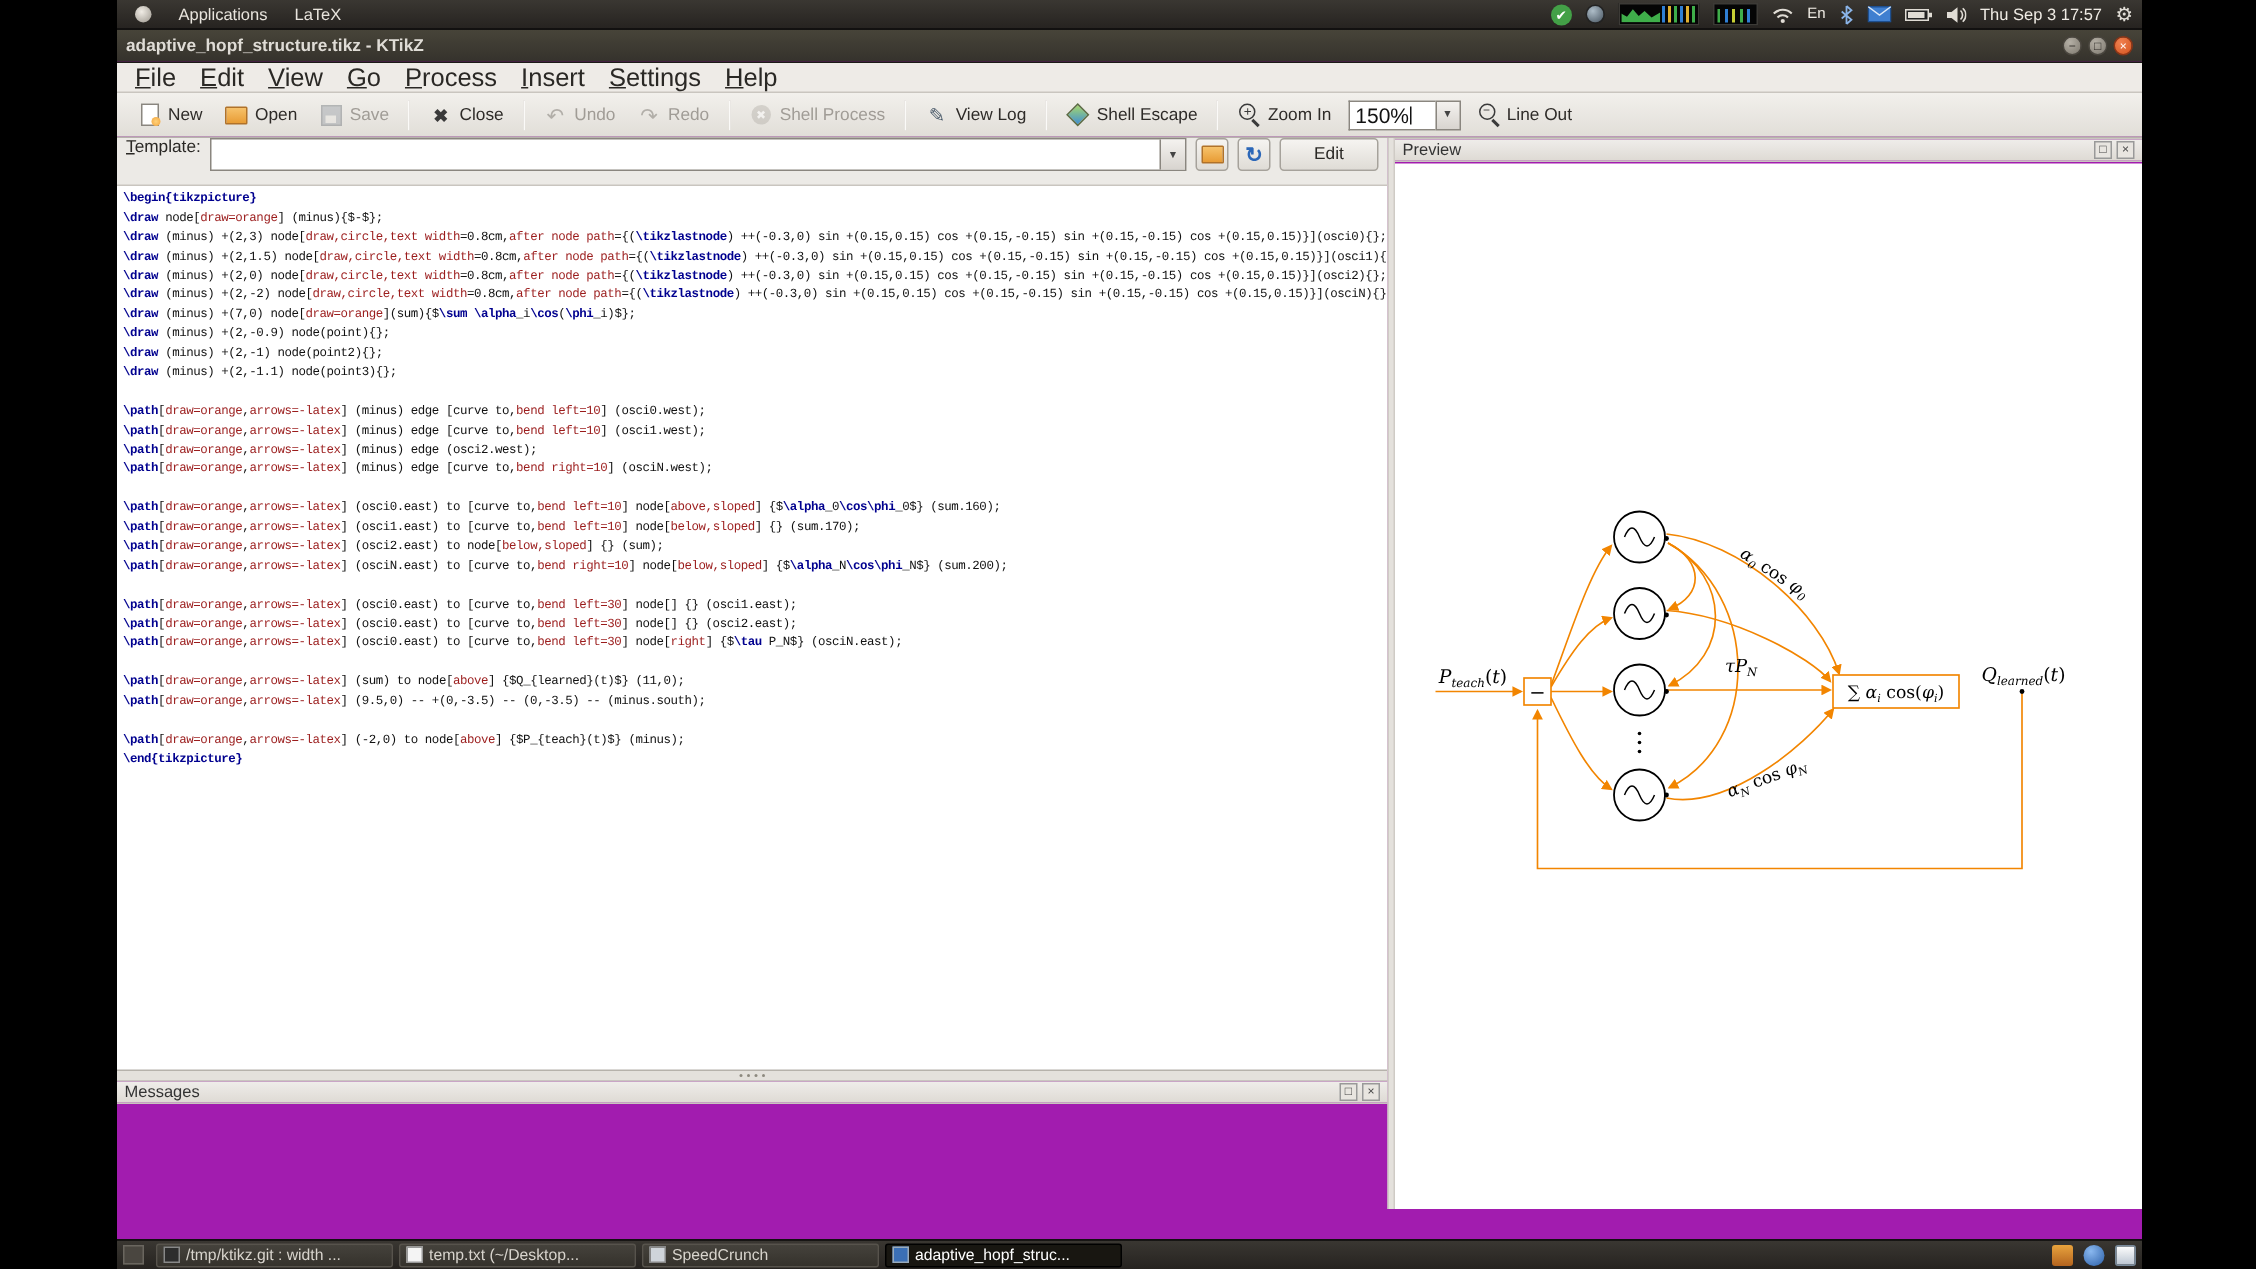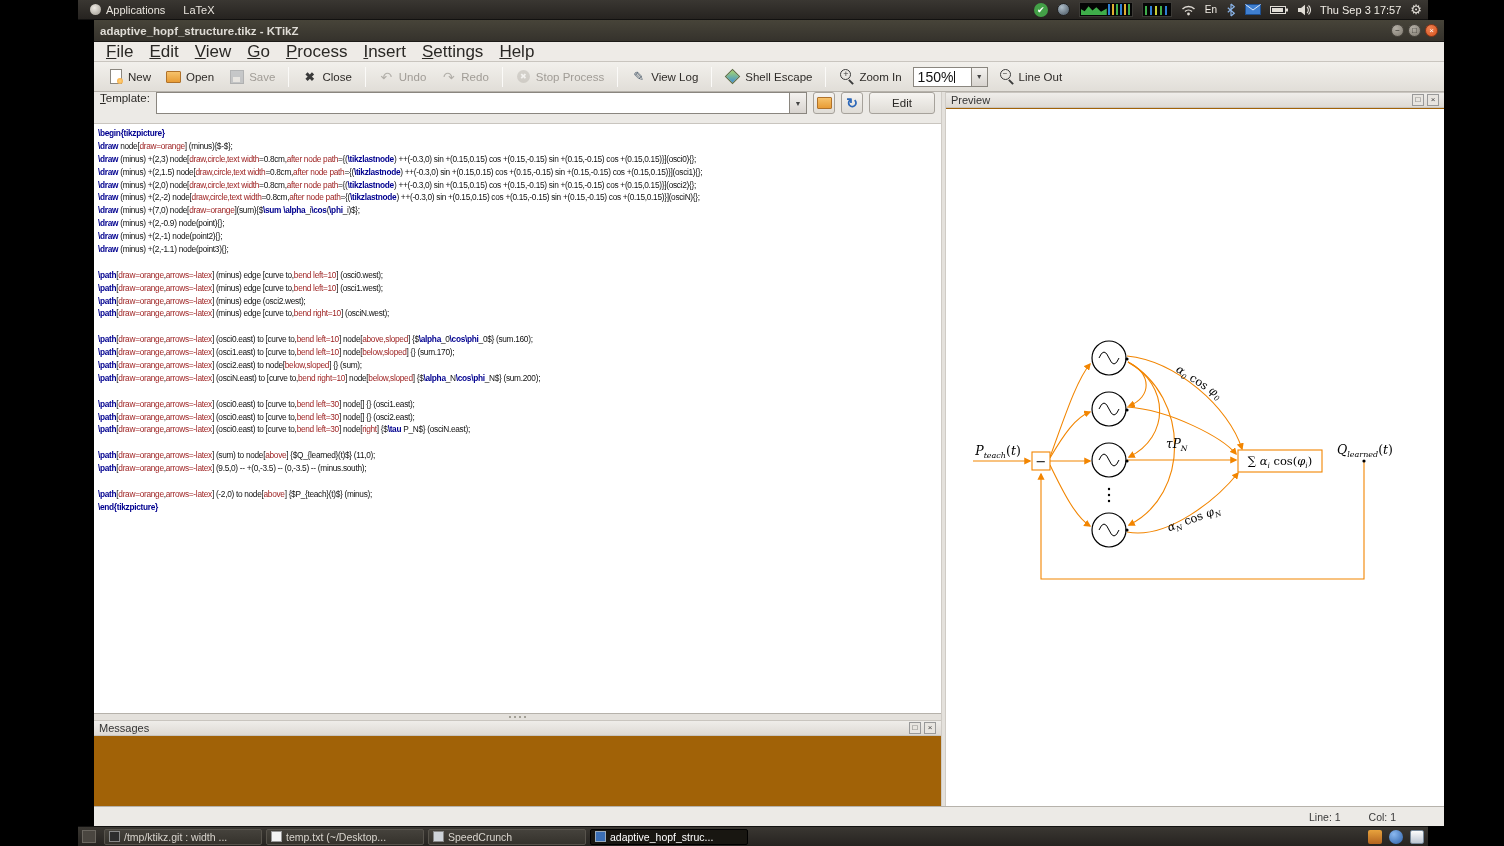--- a/index.html
+++ b/index.html
@@ -1,37 +1,37 @@
 <!DOCTYPE html>
 <html><head>
 <meta charset="utf-8">
 <style>
 *{margin:0;padding:0;box-sizing:border-box}
 html,body{width:1504px;height:846px;background:#000;font-family:"Liberation Sans",sans-serif;overflow:hidden}
 .desktop{position:absolute;left:78px;top:0;width:1350px;height:846px}
 
 
 .panel-top{position:absolute;left:0;top:0;width:1350px;height:20px;background:linear-gradient(#3a3732,#262320);color:#e8e4dd;display:flex;align-items:center;font-size:11px;gap:6px;padding:0 6px;border-bottom:1px solid #121110}
-.panel-menu{padding:0 6px;height:20px;display:flex;align-items:center;gap:5px;cursor:default}
+.panel-menu{padding:0 6px;height:20px;display:flex;align-items:center;gap:18px;cursor:default}
 .logo-dot{width:11px;height:11px;border-radius:50%;background:radial-gradient(circle at 40% 35%,#f0ece5,#9a958c);display:inline-block}
 .panel-right{margin-left:auto;display:flex;align-items:center;gap:9px}
 .tray{display:inline-flex;align-items:center;justify-content:center;height:16px}
 .chk{width:14px;height:14px;border-radius:50%;background:#43a047;color:#fff;font-size:9px;display:flex;align-items:center;justify-content:center}
 .globe{width:13px;height:13px;border-radius:50%;background:radial-gradient(circle at 35% 30%,#aebdc8,#45525e);border:1px solid #222}
 .mon1{width:54px;height:15px;background:#050505;border:1px solid #3c3a36;position:relative;overflow:hidden}
 .mon1 .area{position:absolute;left:1px;bottom:1px;width:26px;height:11px;background:#3fae4a;clip-path:polygon(0 100%,0 45%,15% 65%,30% 20%,45% 60%,60% 30%,78% 70%,100% 40%,100% 100%)}
 .mon1 .bars{position:absolute;right:2px;bottom:1px;width:22px;height:11px;background:repeating-linear-gradient(90deg,#2f7fd4 0 2px,transparent 2px 4px,#e0b030 4px 6px,transparent 6px 8px,#3fae4a 8px 10px,transparent 10px 12px)}
 .mon2{width:30px;height:15px;background:#050505;border:1px solid #3c3a36;position:relative}
 .mon2 .bars{position:absolute;left:2px;bottom:1px;width:24px;height:9px;background:repeating-linear-gradient(90deg,#3fae4a 0 2px,transparent 2px 5px,#2f7fd4 5px 7px,transparent 7px 10px,#c8cf35 10px 12px,transparent 12px 15px)}
 .en{font-size:10px;font-weight:normal;color:#f0ece5}
 .gear{font-size:13px;color:#e0dcd5;line-height:13px}
 .clock{font-size:11px;color:#f0ece5;white-space:nowrap}
 
 
-.win{position:absolute;left:16px;top:20px;width:1350px;height:806px;background:#a16207}
+.win{position:absolute;left:0;top:20px;width:1350px;height:806px;background:#a21caf}
 .titlebar{position:absolute;left:0;top:0;width:1350px;height:22px;background:linear-gradient(#474439,#35322c);display:flex;align-items:center;padding:0 6px;border-bottom:1px solid #1c1a17}
 .titlebar .t{color:#dfdcd6;font-size:11.5px;font-weight:bold}
 .winbtns{margin-left:auto;display:flex;gap:4px}
 .wbtn{width:13px;height:13px;border-radius:50%;background:radial-gradient(circle at 35% 30%,#b5b0a6,#7d786e);border:1px solid #4a463f;color:#2e2b27;font-size:8px;line-height:11px;text-align:center}
 .wbtn.close{background:radial-gradient(circle at 35% 30%,#f08050,#d4541f);border-color:#8a3517;color:#fff}
 
 .menubar{position:absolute;left:0;top:22px;width:1350px;height:20px;background:#eeebe7;border-bottom:1px solid #c9c5bf;display:flex;align-items:center;font-size:17px;color:#2a2825;padding:0 4px}
 .menu-item{padding:2px 8px;cursor:default}
 .menu-item u{text-decoration:underline}
 
@@ -63,21 +63,21 @@
 
 .template-row{position:absolute;left:0;top:72px;width:847px;height:32px;background:#eceae6;border-bottom:1px solid #c9c5bf;display:flex;align-items:flex-start;padding:0 6px;gap:6px;font-size:11.5px;color:#2a2825}
 .template-row u{text-decoration:underline}
 .combo{flex:1;height:22px;background:#fff;border:1px solid #8a867f;display:flex;align-items:center}
 .combo .val{flex:1;padding:0 4px;font-size:11px;color:#111}
 .combo .arrow{width:17px;height:100%;background:linear-gradient(#f4f2ef,#d8d4cf);border-left:1px solid #8a867f;font-size:7px;color:#444;display:flex;align-items:center;justify-content:center}
 .sq-btn{width:22px;height:22px;border:1px solid #a6a29b;border-radius:3px;background:linear-gradient(#f6f4f1,#dfdcd6);display:flex;align-items:center;justify-content:center;position:relative}
 .reload-icon::before{content:"↻";color:#2c67b8;font-size:14px;font-weight:bold}
 .edit-btn{width:66px;height:22px;border:1px solid #a6a29b;border-radius:3px;background:linear-gradient(#f6f4f1,#dfdcd6);font-size:11.5px;color:#2a2825;display:flex;align-items:center;justify-content:center}
 
-.editor{position:absolute;left:0;top:104px;width:847px;height:590px;background:#fff;border-bottom:1px solid #b6b2ab;overflow:hidden;font-family:Liberation Sans, sans-serif;font-size:8.3px;letter-spacing:-0.3px;color:#111;padding:3px 4px;white-space:pre}
+.editor{position:absolute;left:0;top:104px;width:847px;height:590px;background:#fff;border-bottom:1px solid #b6b2ab;overflow:hidden;font-family:Liberation Mono, monospace;font-size:8.3px;letter-spacing:-0.3px;color:#111;padding:3px 4px;white-space:pre}
 .cl{height:12.9px;line-height:12.9px}
 .kw{color:#00008f;font-weight:bold}
 .opt{color:#9b1c1c}
 
 .hsplit{position:absolute;left:0;top:694px;width:847px;height:6px;background:#e4e1dc;display:flex;align-items:center;justify-content:center;gap:3px}
 .hsplit i{width:2px;height:2px;border-radius:50%;background:#8d897f;display:block}
 
 .panel-hdr{position:absolute;height:16px;background:linear-gradient(#efedea,#deدad4);background:linear-gradient(#efedea,#dedad4);border-top:1px solid #c9c5bf;border-bottom:1px solid #c9c5bf;display:flex;align-items:center;font-size:11px;color:#333;padding:0 5px}
 .phbtns{margin-left:auto;display:flex;gap:3px}
 .phb{width:12px;height:12px;border:1px solid #999;background:#e8e5e0;font-size:8px;line-height:10px;text-align:center;color:#444}
@@ -212,21 +212,21 @@
           <span class="tb-icon undo-icon"></span>
           <span>Undo</span>
         </span>
         <span class="tbtn disabled">
           <span class="tb-icon redo-icon"></span>
           <span>Redo</span>
         </span>
         <span class="tsep"></span>
         <span class="tbtn disabled">
           <span class="tb-icon stop-process-icon"></span>
-          <span>Stop Process</span>
+          <span>Shell Process</span>
         </span>
         <span class="tsep"></span>
         <span class="tbtn">
           <span class="tb-icon view-log-icon"></span>
           <span>View Log</span>
         </span>
         <span class="tsep"></span>
         <span class="tbtn">
           <span class="tb-icon shell-escape-icon"></span>
           <span>Shell Escape</span>
@@ -344,24 +344,20 @@
             <text x="52" y="346" text-anchor="middle" font-size="12.5"><tspan font-size="12.5" font-style="italic">P</tspan><tspan dy="2.8" font-size="8.0" font-style="italic">teach</tspan><tspan dy="-2.8" font-size="12.5">(</tspan><tspan font-size="12.5" font-style="italic">t</tspan><tspan font-size="12.5">)</tspan></text>
             <text x="419" y="345" text-anchor="middle" font-size="12.5"><tspan font-size="12.5" font-style="italic">Q</tspan><tspan dy="2.8" font-size="8.0" font-style="italic">learned</tspan><tspan dy="-2.8" font-size="12.5">(</tspan><tspan font-size="12.5" font-style="italic">t</tspan><tspan font-size="12.5">)</tspan></text>
             <text x="220" y="339" text-anchor="start" font-size="12"><tspan font-size="12" font-style="italic">τP</tspan><tspan dy="2.8" font-size="7.7" font-style="italic">N</tspan></text>
             <text x="251" y="276" text-anchor="middle" transform="rotate(33 251 276)" font-size="11.5"><tspan font-size="11.5" font-style="italic">α</tspan><tspan dy="2.8" font-size="7.4" font-style="italic">0</tspan><tspan dy="-2.8" font-size="11.5"> cos </tspan><tspan font-size="11.5" font-style="italic">φ</tspan><tspan dy="2.8" font-size="7.4" font-style="italic">0</tspan></text>
             <text x="249" y="413" text-anchor="middle" transform="rotate(-20 249 413)" font-size="11.5"><tspan font-size="11.5" font-style="italic">α</tspan><tspan dy="2.8" font-size="7.4" font-style="italic">N</tspan><tspan dy="-2.8" font-size="11.5"> cos </tspan><tspan font-size="11.5" font-style="italic">φ</tspan><tspan dy="2.8" font-size="7.4" font-style="italic">N</tspan></text>
             <text x="334" y="356" text-anchor="middle" font-size="11.5"><tspan font-size="11.5">∑ </tspan><tspan font-size="11.5" font-style="italic">α</tspan><tspan dy="2.8" font-size="7.4" font-style="italic">i</tspan><tspan dy="-2.8" font-size="11.5"> cos(</tspan><tspan font-size="11.5" font-style="italic">φ</tspan><tspan dy="2.8" font-size="7.4" font-style="italic">i</tspan><tspan dy="-2.8" font-size="11.5">)</tspan></text>
           </g>
       </svg>
     </div>
 
-    <div class="statusbar">
-      <span>Line: 1</span>
-      <span>Col: 1</span>
-    </div>
   </div>
 
   <div class="taskbar">
     <span class="launcher"></span>
     <span id="task-items" style="display:flex;gap:4px">
         <span class="task-item">
           <span class="ti terminal-icon"></span>
           <span class="lbl">/tmp/ktikz.git : width ...</span>
         </span>
         <span class="task-item">

